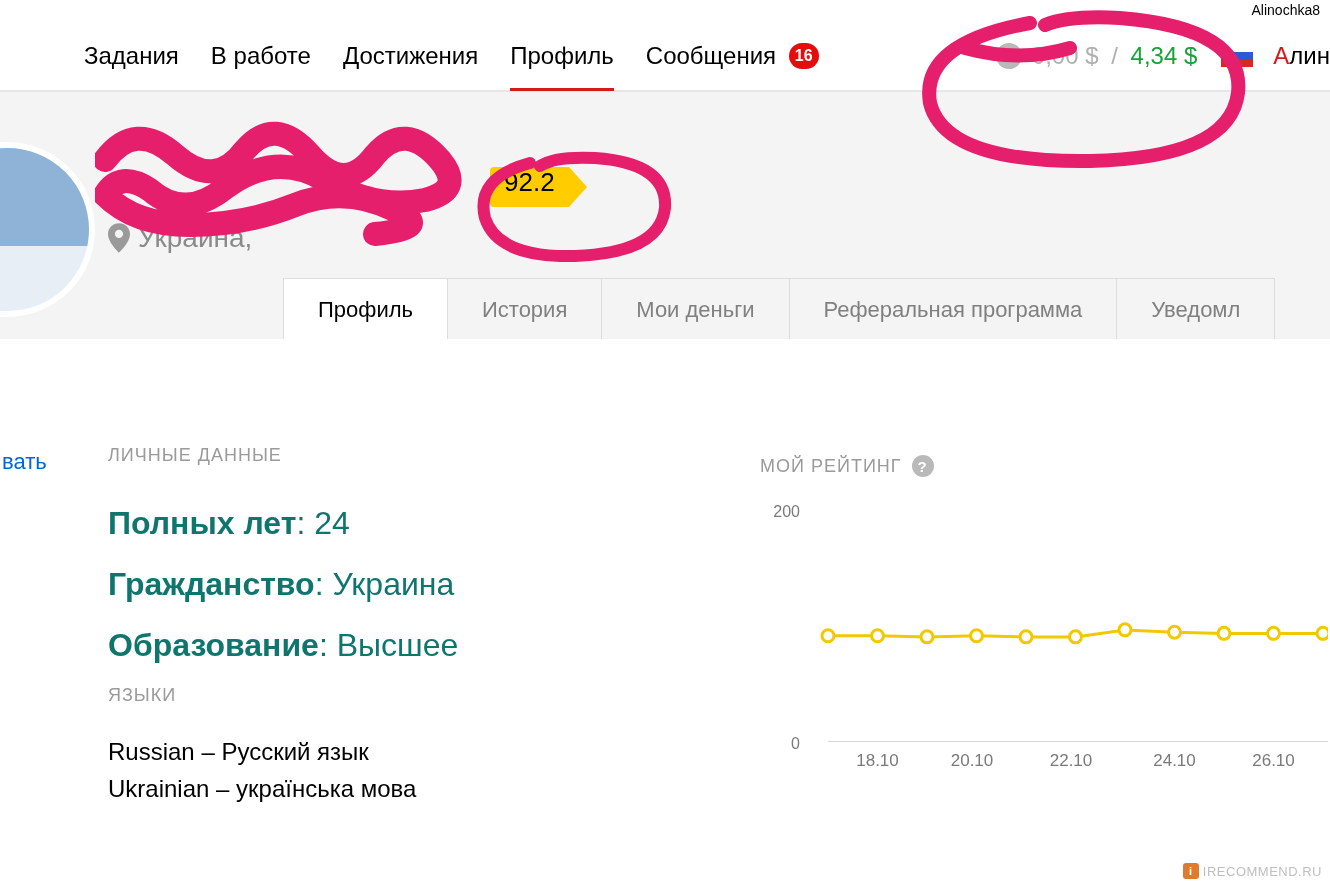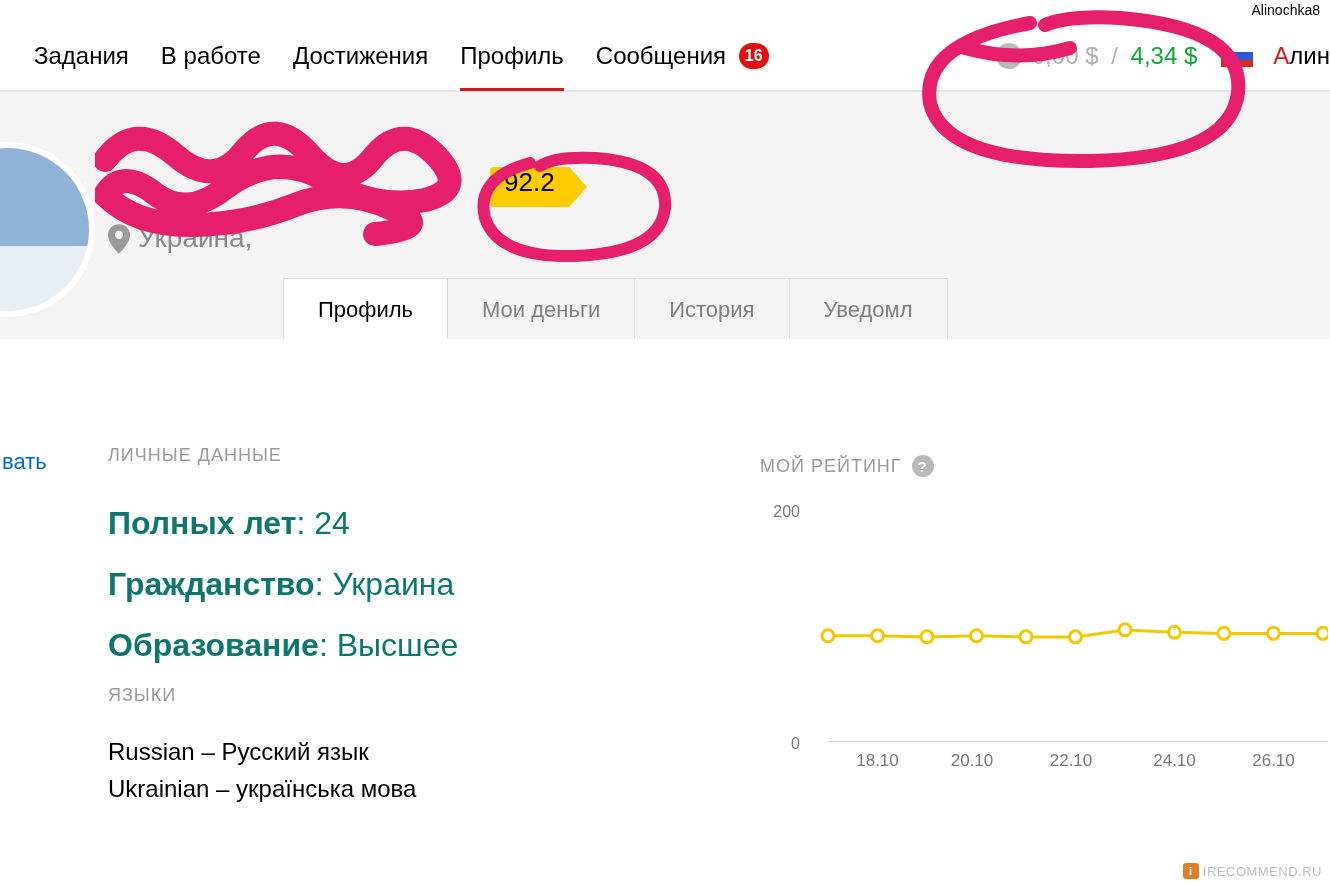--- a/index.html
+++ b/index.html
@@ -27,21 +27,21 @@
     right: 0;
     height: 70px;
     border-bottom: 1px solid #e6e6e6;
     display: flex;
     align-items: center;
   }
   .nav-left {
     display: flex;
     align-items: center;
     gap: 32px;
-    padding-left: 34px;
+    padding-left: 84px;
   }
   .nav-item {
     font-size: 24px;
     color: #000;
     position: relative;
     padding-bottom: 22px;
     padding-top: 22px;
     cursor: pointer;
   }
   .nav-item.active::after {
@@ -121,21 +121,21 @@
     width: 175px; height: 175px;
     border-radius: 50%;
     background: linear-gradient(to bottom, #8fb3d6 0 60%, #e7eef6 60% 100%);
     border: 6px solid #fff;
   }
   .loc-row {
     position: absolute;
     left: 108px;
     top: 130px;
     display: flex;
-    align-items: flex-end;
+    align-items: center;
     font-size: 28px;
     color: #8a8a8a;
     gap: 8px;
   }
   .pin-icon { width: 22px; height: 30px; }
   .rating-tag {
     position: absolute;
     left: 490px;
     top: 75px;
     height: 40px;
@@ -297,22 +297,23 @@
     </svg>
     <span>Украина, </span>
   </div>
 
   <div class="rating-tag">
     <span>92.2</span>
   </div>
 
   <div class="subtabs">
     <div class="subtab active">Профиль</div>
+    <div class="subtab">История</div>
     <div class="subtab">Мои деньги</div>
-    <div class="subtab">История</div>
+    <div class="subtab">Реферальная программа</div>
     <div class="subtab">Уведомл</div>
   </div>
 </div>
 
 <div class="content">
   <div class="edit-link">вать</div>
 
   <div class="sect-h personal-h">ЛИЧНЫЕ ДАННЫЕ</div>
   <div class="info-list">
     <div><span class="lbl">Полных лет</span>: <span>24</span></div>

